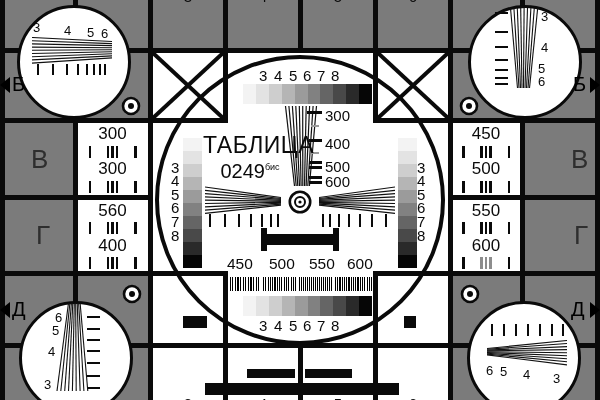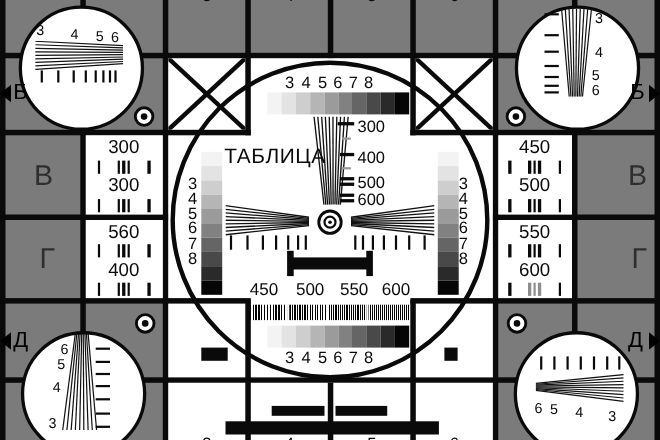--- a/index.html
+++ b/index.html
@@ -35,21 +35,21 @@
          border-bottom:8px solid transparent;border-right:10px solid #000;}
   .tri-r{position:absolute;width:0;height:0;border-top:8px solid transparent;
          border-bottom:8px solid transparent;border-left:10px solid #000;}
   .fgrate{position:absolute;top:277px;height:14px;}
   .fg1{background:repeating-linear-gradient(90deg,#000 0 1.2px,#fff 1.2px 2.6px);}
   .fg2{background:repeating-linear-gradient(90deg,#000 0 1.1px,#fff 1.1px 2.3px);}
   .fg3{background:repeating-linear-gradient(90deg,#000 0 1px,#fff 1px 2px);}
   .fg4{background:repeating-linear-gradient(90deg,#000 0 .9px,#fff .9px 1.8px);}
   .blackbar{position:absolute;background:#0a0a0a;}
   .title-block{position:absolute;left:203px;top:132px;width:94px;text-align:center;}
-  .title-block .tname{font-size:19px;letter-spacing:.5px;}
+  .title-block .tname{font-size:23px;letter-spacing:.5px;}
   .title-block .tnum{font-size:20px;margin-top:1px;}
   .title-block sup{font-size:9px;}
 </style>
 </head>
 <body>
 
 <div class="screen" style="background: rgb(123, 123, 123);">
 
   <div class="ln" style="left:0;top:0;width:5px;height:400px"></div>
   <div class="ln" style="left:72.5px;top:0;width:5px;height:400px"></div>
@@ -191,20 +191,21 @@
   <div class="tick" style="left:311px;top:152px;width:8px;height:2px;background:#9a9a9a"></div>
   <div class="wedge-marks abs" style="left:0;top:0">
       <span style="left: 325px; top: 107px;">300</span>
       <span style="left: 325px; top: 135px;">400</span>
       <span style="left: 325px; top: 158px;">500</span>
       <span style="left: 325px; top: 173px;">600</span>
     </div>
 
   <div class="title-block">
     <div class="tname">ТАБЛИЦА</div>
+    <div class="tnum"><span>0249</span><sup>бис</sup></div>
   </div>
 
   <svg class="abs" style="left:205px;top:186px" width="76" height="30" viewBox="0 0 76 30">
     <line x1="0" y1="1" x2="76" y2="11.5" stroke="#111" stroke-width="1.2"></line>
     <line x1="0" y1="4.3" x2="76" y2="12.5" stroke="#111" stroke-width="1.2"></line>
     <line x1="0" y1="7.6" x2="76" y2="13.4" stroke="#111" stroke-width="1.2"></line>
     <line x1="0" y1="10.9" x2="76" y2="14.4" stroke="#111" stroke-width="1.2"></line>
     <line x1="0" y1="14.2" x2="76" y2="15.3" stroke="#111" stroke-width="1.2"></line>
     <line x1="0" y1="17.5" x2="76" y2="16.3" stroke="#111" stroke-width="1.2"></line>
     <line x1="0" y1="20.8" x2="76" y2="17.2" stroke="#111" stroke-width="1.2"></line>

